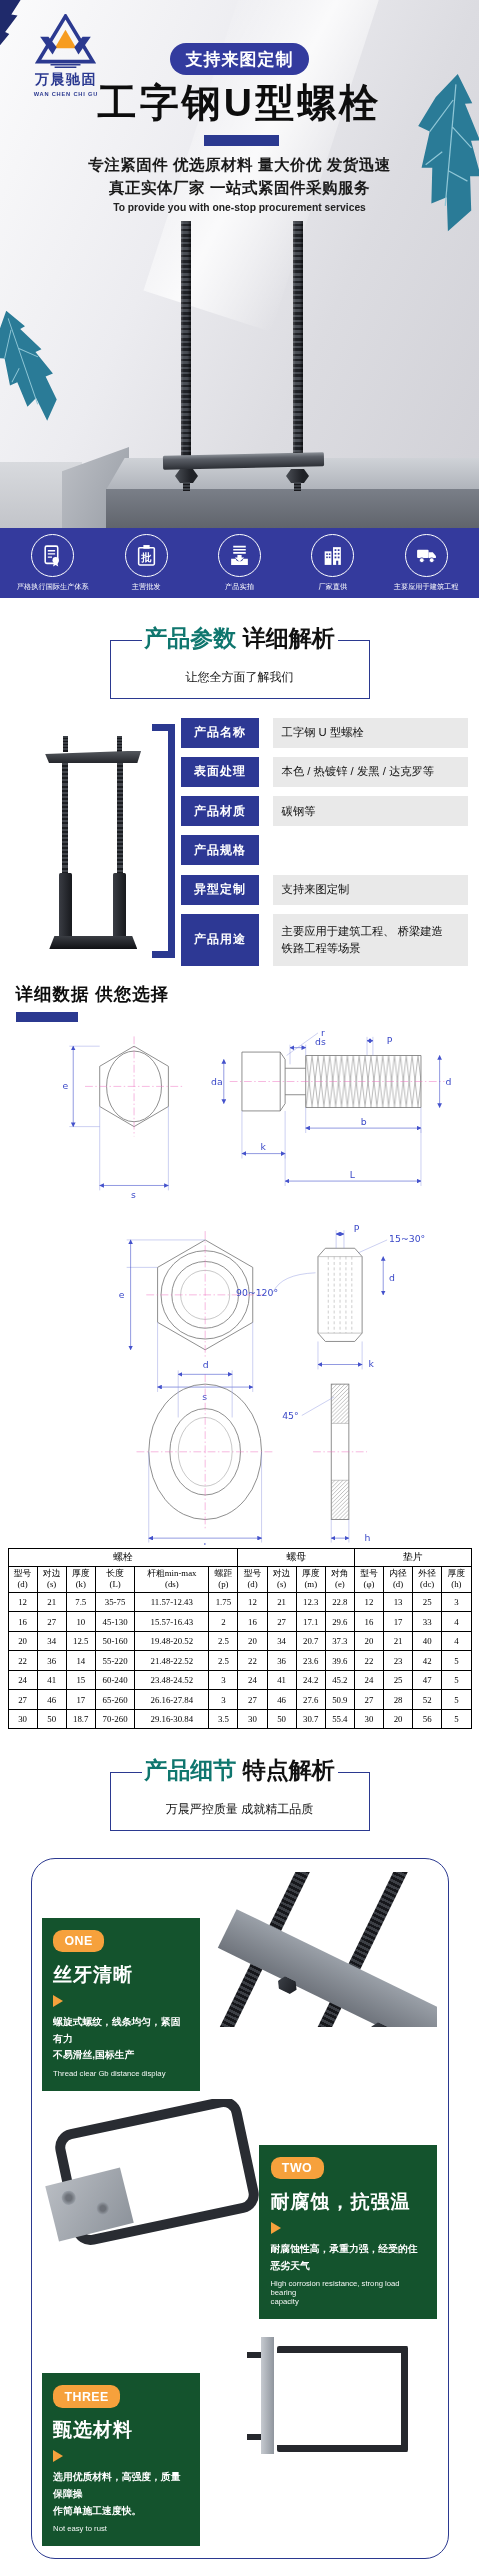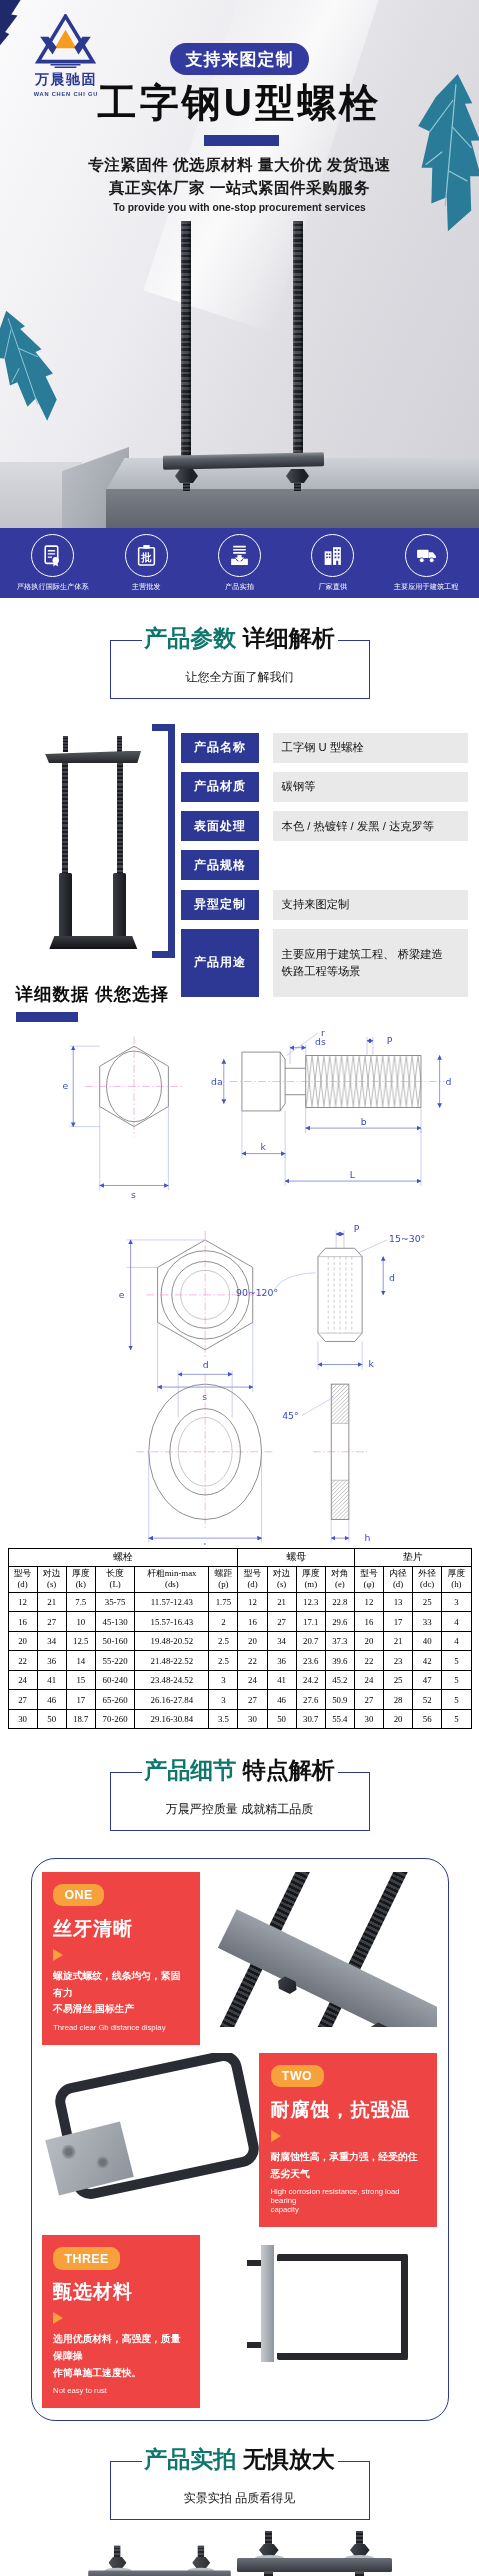--- a/index.html
+++ b/index.html
@@ -69,27 +69,27 @@
   .pp-plate{position:absolute;left:5.2px;top:30px;width:96px;height:12.4px;background:linear-gradient(180deg,#55595f,#24262b);clip-path:polygon(0 28%,100% 0,96% 100%,4% 100%);}
   .pp-stud{position:absolute;top:15.5px;width:5.2px;height:15.5px;background:repeating-linear-gradient(180deg,#3c4046 0 1.5px,#17181c 1.5px 3.1px);}
   .pp-s1{left:23px;} .pp-s2{left:77px;}
   .pp-rod{position:absolute;top:42px;width:6.2px;height:111px;background:repeating-linear-gradient(180deg,#43464c 0 2.1px,#1b1d21 2.1px 4.1px);}
   .pp-r1{left:22px;} .pp-r2{left:77px;}
   .pp-sleeve{position:absolute;top:152px;width:13.4px;height:64px;background:linear-gradient(90deg,#3a3d44,#17191d);border-radius:1.5px;}
   .pp-v1{left:18.5px;} .pp-v2{left:73px;}
   .pp-base{position:absolute;left:9.3px;top:215px;width:88px;height:13.4px;background:linear-gradient(180deg,#3a3d43,#101114);clip-path:polygon(0 100%,6% 0,94% 0,100% 100%);}
   .param-bracket{position:absolute;left:152px;top:6.2px;bottom:6.2px;width:15.5px;
         border-top:7.7px solid #2b3990;border-right:7.7px solid #2b3990;border-bottom:7.7px solid #2b3990;}
-  .param-rows{position:absolute;left:181px;top:15px;right:11.3px;}
+  .param-rows{position:absolute;left:181px;top:0;right:11.3px;}
   .p-row{display:flex;margin-bottom:9.3px;}
   .p-label{width:78px;height:30px;background:#2d3894;color:#fff;font-size:12px;font-weight:bold;
         display:flex;align-items:center;justify-content:center;letter-spacing:1px;flex:none;}
   .p-value{margin-left:14.4px;flex:1;background:#e9e9e9;color:#111;font-size:11.3px;
         display:flex;align-items:center;padding:0 8.2px;min-height:30px;}
-  .p-row.tall .p-label{height:68px;text-align:right;} .p-row.tall .p-value{min-height:52px;line-height:1.5;}
+  .p-row.tall .p-label{height:52px;text-align:right;} .p-row.tall .p-value{min-height:52px;line-height:1.5;}
 
   
   .data-head{margin:17.5px 0 0 15.5px;}
   .dh-title{font-size:17.5px;font-weight:900;color:#0d0d0d;letter-spacing:1px;}
   .dh-bar{width:62px;height:10.3px;background:#2b3990;margin-top:6.2px;}
 
   
   .cad-wrap{width:479px;display:flex;justify-content:center;margin-top:7.2px;background:#fff;}
   .cad .ol{fill:none;stroke:#707070;stroke-width:1.6;}
   .cad .thin{fill:none;stroke:#8d8d8d;stroke-width:1;}
@@ -104,21 +104,21 @@
         font-family:"Liberation Serif","DejaVu Serif",serif;}
   .spec th,.spec td{border:0.5px solid #000;text-align:center;padding:1.5px 1px;font-size:8.8px;color:#000;}
   .spec th.grp{font-size:9.8px;font-weight:normal;padding:2.1px 0;}
   .spec th.col{font-weight:normal;line-height:1.25;}
   .spec td{height:15.5px;}
 
   
   .feat-card{width:418px;margin:27px auto 0;border:1.5px solid #2b3990;border-radius:24px;padding:12.4px 10.3px;box-sizing:border-box;background:#fff;}
   .f-row{display:flex;margin-bottom:8.2px;}
   .f-row:last-child{margin-bottom:0;}
-  .f-panel{background:#ef4444;color:#fff;padding:12.4px 11.3px;box-sizing:border-box;position:relative;}
+  .f-panel{background:#14532d;color:#fff;padding:12.4px 11.3px;box-sizing:border-box;position:relative;margin-top:46px;}
   .f-badge{display:inline-block;background:#f6a13c;color:#fff;font-weight:bold;font-size:12.4px;
         padding:4.1px 11.3px;border-radius:9.3px;letter-spacing:0.5px;}
   .f-title{font-size:19px;font-weight:900;margin-top:9.3px;letter-spacing:1px;white-space:nowrap;}
   .f-arrow{width:0;height:0;border-left:10.3px solid #f6a13c;border-top:6.7px solid transparent;border-bottom:6.7px solid transparent;margin-top:7.2px;}
   .f-text{font-size:9.8px;font-weight:bold;margin-top:7.2px;line-height:1.7;}
   .f-en{font-size:7.7px;margin-top:5.2px;opacity:.95;}
   .f-photo{background:#fff;position:relative;overflow:hidden;}
   .w40{width:40%;} .w45{width:45%;} .w55{width:55%;} .w60{width:60%;}
   .frod{position:absolute;width:13.4px;height:222px;background:repeating-linear-gradient(0deg,#3c3f45 0 2.6px,#16171b 2.6px 5.2px);transform:rotate(26deg);}
   .fr1{left:62px;top:-41px;} .fr2{left:155px;top:-31px;}
@@ -285,26 +285,26 @@
     <div class="pp-sleeve pp-v2"></div>
     <div class="pp-base"></div>
   </div>
   <div class="param-bracket"></div>
   <div class="param-rows">
     <div class="p-row">
       <div class="p-label">产品名称</div>
       <div class="p-value">工字钢 U 型螺栓</div>
     </div>
     <div class="p-row">
+      <div class="p-label">表面处理</div>
+      <div class="p-value">本色 / 热镀锌 / 发黑 / 达克罗等</div>
+    </div>
+    <div class="p-row">
       <div class="p-label">产品材质</div>
       <div class="p-value">碳钢等</div>
-    </div>
-    <div class="p-row">
-      <div class="p-label">表面处理</div>
-      <div class="p-value">本色 / 热镀锌 / 发黑 / 达克罗等</div>
     </div>
     <div class="p-row">
       <div class="p-label">产品规格</div>
     </div>
     <div class="p-row">
       <div class="p-label">异型定制</div>
       <div class="p-value">支持来图定制</div>
     </div>
     <div class="p-row tall">
       <div class="p-label">产品用途</div>

